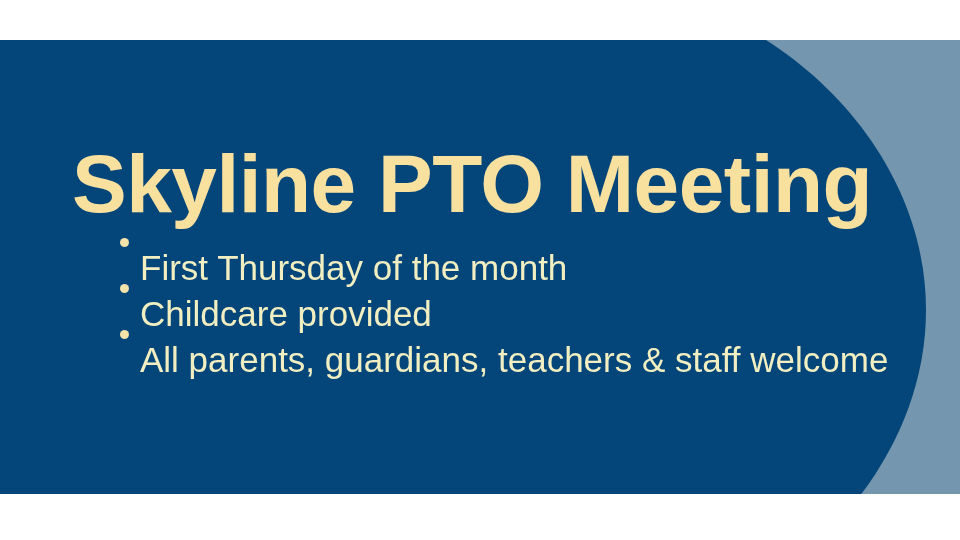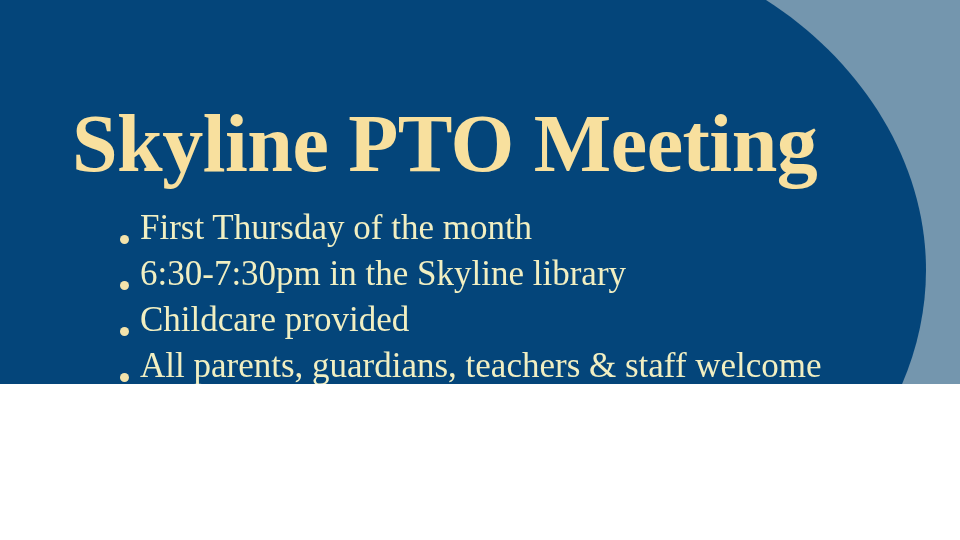--- a/index.html
+++ b/index.html
@@ -3,24 +3,25 @@
 <meta charset="utf-8">
 <style>
   html, body {
     margin: 0;
     padding: 0;
     background: #ffffff;
   }
   #slide {
     position: relative;
     width: 960px;
-    height: 384px;
+    height: 454px;
     overflow: hidden;
-    font-family: Liberation Serif, serif;
+    font-family: Liberation Sans, sans-serif;
     background: #7496ae;
+    margin-top: 40px;
   }
   #bg-shape {
     position: absolute;
     inset: 0;
     width: 960px;
     height: 540px;
     display: block;
   }
   #content {
     position: absolute;
@@ -43,21 +44,21 @@
   #bullet-list {
     position: absolute;
     left: 120px;
     top: 205px;
     margin: 0;
     padding: 0;
     list-style: none;
   }
   .bullet-row {
     display: flex;
-    align-items: flex-end;
+    align-items: flex-start;
     height: 46px;
     white-space: nowrap;
   }
   .bullet-dot {
     width: 9px;
     height: 9px;
     border-radius: 50%;
     background: #f3e3ab;
     flex: 0 0 auto;
     position: relative;
@@ -86,24 +87,20 @@
 
     <h1 id="title">Skyline PTO Meeting</h1>
 
     <ul id="bullet-list">
 
       <li class="bullet-row">
         <span class="bullet-dot"></span>
         <span class="bullet-text">First Thursday of the month</span>
       </li>
 
-      <li class="bullet-row">
-        <span class="bullet-dot"></span>
-        <span class="bullet-text">6:30-7:30pm in the Skyline library</span>
-      </li>
 
       <li class="bullet-row">
         <span class="bullet-dot"></span>
         <span class="bullet-text">Childcare provided</span>
       </li>
 
       <li class="bullet-row">
         <span class="bullet-dot"></span>
         <span class="bullet-text">All parents, guardians, teachers &amp; staff welcome</span>
       </li>

